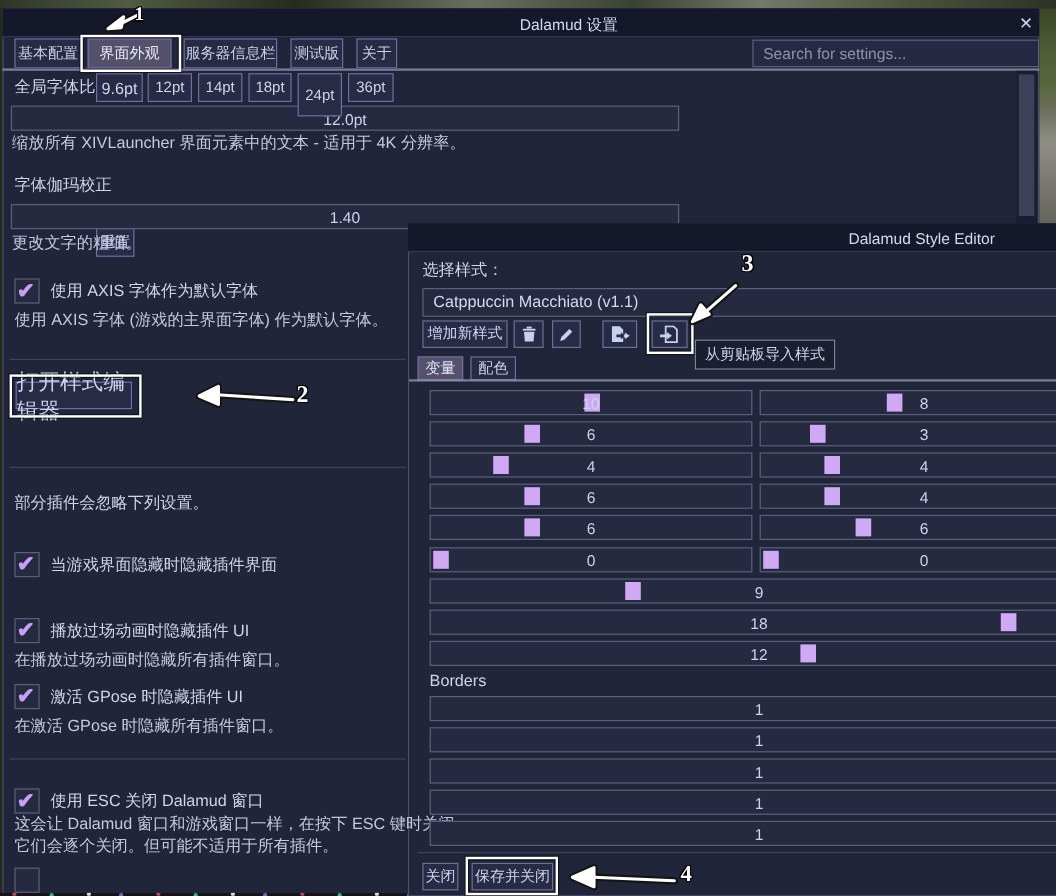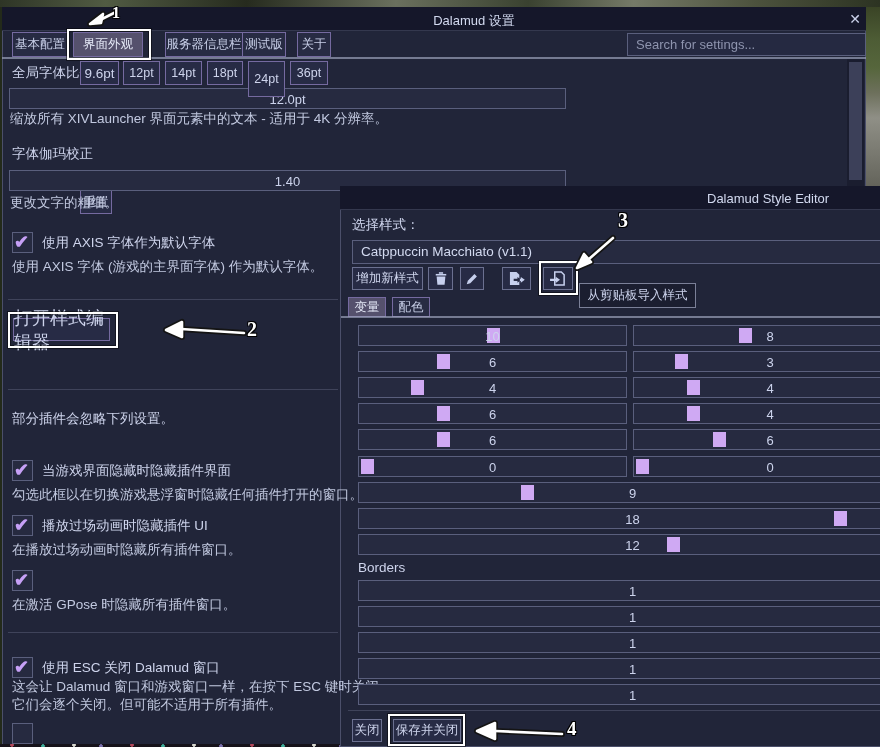--- a/index.html
+++ b/index.html
@@ -148,42 +148,42 @@
   <div id="esliders"></div>
 
   <div class="abs lbl" style="left:358px;top:560px;">Borders</div>
 
   <div class="abs sep" style="left:348px;top:710px;width:532px;"></div>
   <div class="abs btn ebtn" style="left:352px;top:719px;width:30px;height:23px;">关闭</div>
   <div class="abs btn ebtn" style="left:393px;top:719px;width:68px;height:23px;">保存并关闭</div>
 
 <div class="abs tab" style="left: 12px; top: 32px; width: 56px; height: 25px;">基本配置</div>
     <div class="abs tab sel" style="left: 73px; top: 32px; width: 70px; height: 25px;">界面外观</div>
-    <div class="abs tab" style="left: 165px; top: 32px; width: 78px; height: 25px;">服务器信息栏</div>
+    <div class="abs tab" style="left: 153px; top: 32px; width: 78px; height: 25px;">服务器信息栏</div>
     <div class="abs tab" style="left: 242px; top: 32px; width: 44px; height: 25px;">测试版</div>
     <div class="abs tab" style="left: 297px; top: 32px; width: 34px; height: 25px;">关于</div>
     <div class="abs btn" style="left: 80px; top: 61px; width: 39px; height: 24px; font-size: 13.5px;">9.6pt</div>
     <div class="abs btn" style="left: 123px; top: 61px; width: 37px; height: 24px;">12pt</div>
     <div class="abs btn" style="left: 165px; top: 61px; width: 37px; height: 24px;">14pt</div>
     <div class="abs btn" style="left: 207px; top: 61px; width: 36px; height: 24px;">18pt</div>
     <div class="abs btn" style="left: 248px; top: 61px; width: 37px; height: 36px;">24pt</div>
     <div class="abs btn" style="left: 290px; top: 61px; width: 38px; height: 24px;">36pt</div>
     <div class="abs cb" style="left: 12px; top: 460px;">
       <span class="mark">✔</span>
     </div>
     <div class="abs lbl" style="left: 42px; top: 462px; line-height: 18px;">当游戏界面隐藏时隐藏插件界面</div>
-    <div class="abs desc" style="left: 12px; top: 486px;">勾选此框以在切换游戏悬浮窗时隐藏任何插件打开的窗口。</div>
     <div class="abs cb" style="left: 12px; top: 515px;">
       <span class="mark">✔</span>
     </div>
     <div class="abs lbl" style="left: 42px; top: 517px; line-height: 18px;">播放过场动画时隐藏插件 UI</div>
     <div class="abs desc" style="left: 12px; top: 541px;">在播放过场动画时隐藏所有插件窗口。</div>
     <div class="abs cb" style="left: 12px; top: 570px;">
       <span class="mark">✔</span>
     </div>
+    <div class="abs lbl" style="left: 42px; top: 572px; line-height: 18px;">激活 GPose 时隐藏插件 UI</div>
     <div class="abs desc" style="left: 12px; top: 596px;">在激活 GPose 时隐藏所有插件窗口。</div>
     <div class="abs cb" style="left: 12px; top: 657px;">
       <span class="mark">✔</span>
     </div>
     <div class="abs lbl" style="left: 42px; top: 659px; line-height: 18px;">使用 ESC 关闭 Dalamud 窗口</div>
     <div class="abs desc" style="left: 12px; top: 678px;">这会让 Dalamud 窗口和游戏窗口一样，在按下 ESC 键时关闭</div>
     <div class="abs desc" style="left: 12px; top: 696px;">它们会逐个关闭。但可能不适用于所有插件。</div>
     <div class="abs cb" style="left: 12px; top: 723px;"></div>
     <div class="abs lbl" style="left: 42px; top: 725px; line-height: 18px; margin-top: 40px;">启用多屏模式</div>
     <div class="abs sep" style="left: 8px; top: 632px; width: 330px;"></div>

